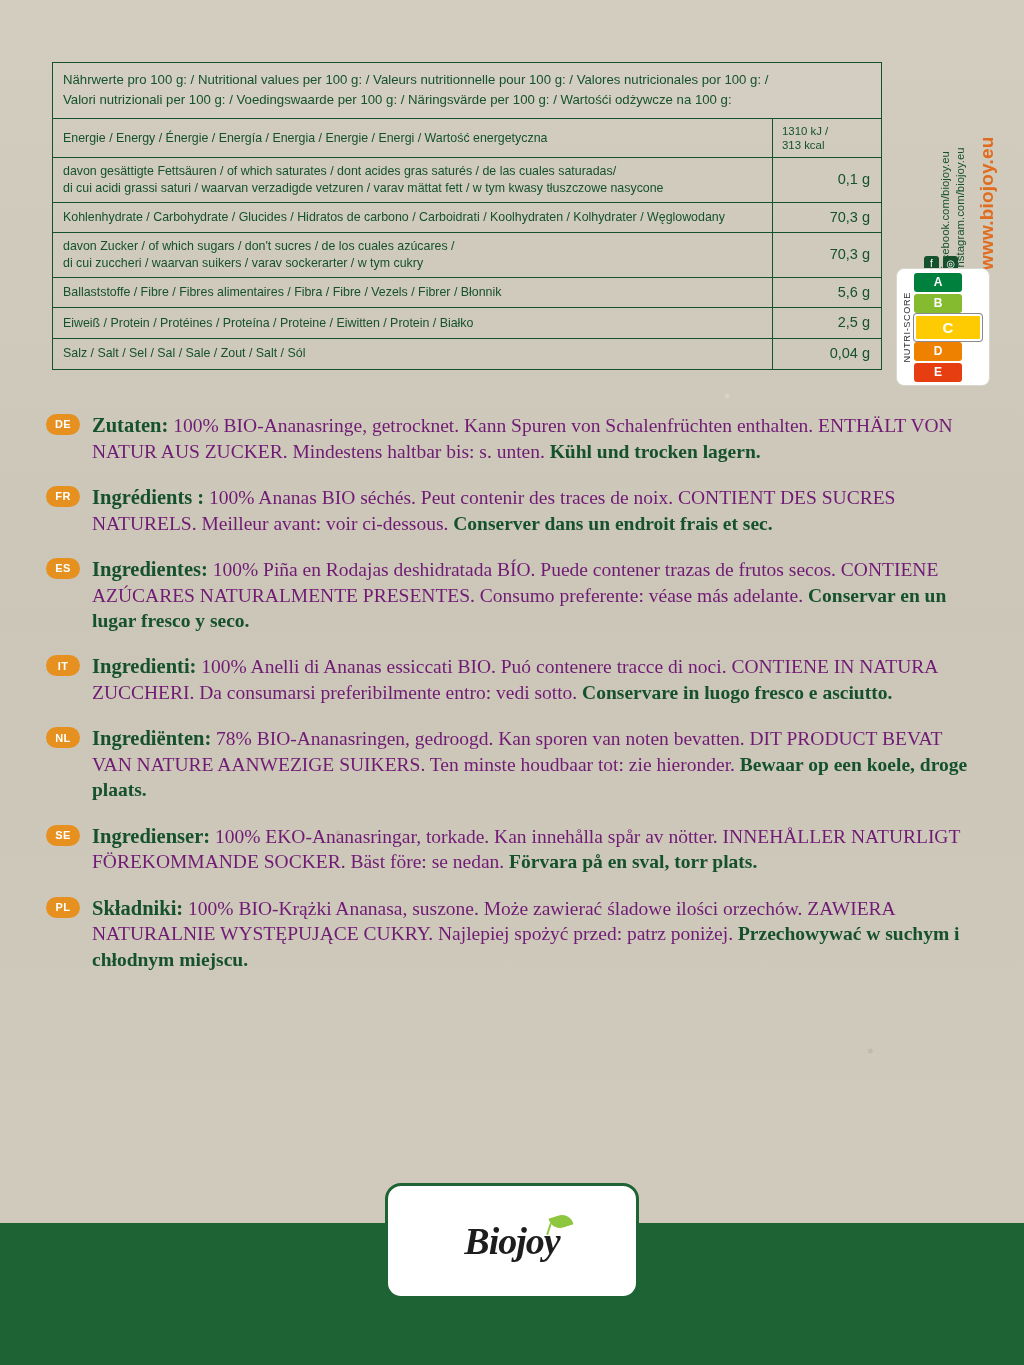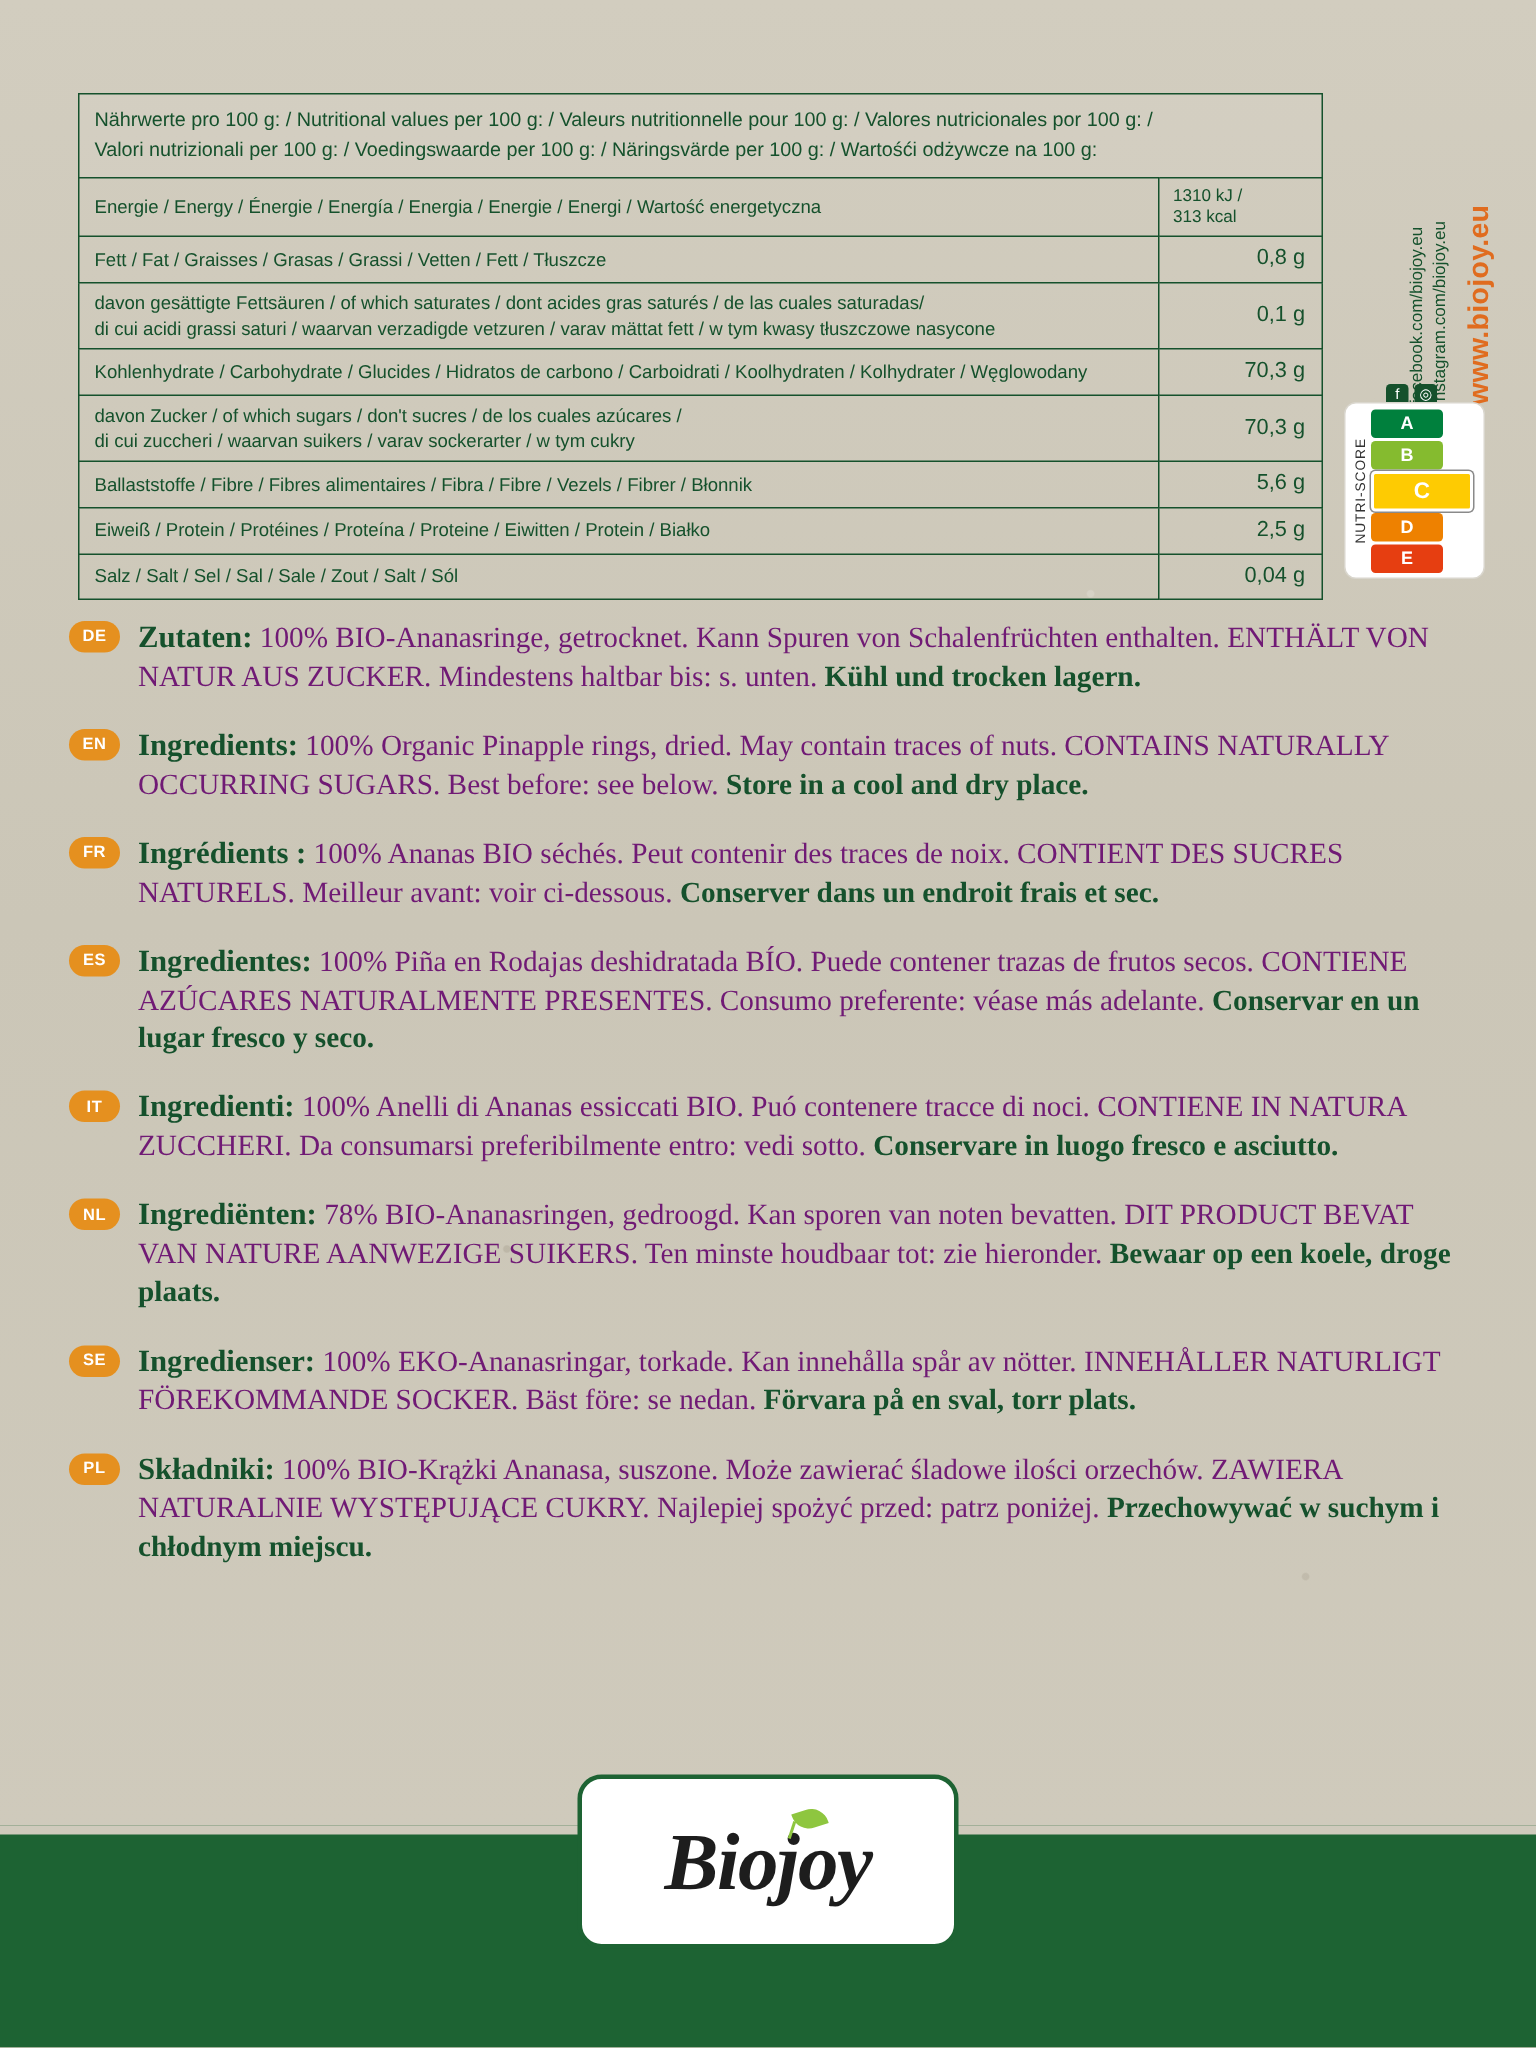--- a/index.html
+++ b/index.html
@@ -249,21 +249,21 @@
     border-radius: 16px;
     border: 3px solid #1d6333;
     display: flex;
     align-items: center;
     justify-content: center;
   }
   .logo-text {
     font-family: "Liberation Serif", serif;
     font-style: italic;
     font-weight: 700;
-    font-size: 54px;
+    font-size: 38px;
     color: #1d1d1d;
     letter-spacing: -1px;
     position: relative;
   }
   .leaf {
     position: absolute;
     width: 22px;
     height: 13px;
     background: #8ec63f;
     border-radius: 0 12px 0 12px;
@@ -291,24 +291,20 @@
     <div class="nutri-title">
       <div>Nährwerte pro 100 g: / Nutritional values per 100 g: / Valeurs nutritionnelle pour 100 g: / Valores nutricionales por 100 g: /</div>
       <div>Valori nutrizionali per 100 g: / Voedingswaarde per 100 g: / Näringsvärde per 100 g: / Wartośći odżywcze na 100 g:</div>
     </div>
     <table class="nutri">
       <tbody>
         <tr>
           <td>Energie / Energy / Énergie / Energía / Energia / Energie / Energi / Wartość energetyczna</td>
           <td class="val small" style="white-space:pre-line;">1310 kJ /
 313 kcal</td>
-        </tr>
-        <tr>
-          <td>Fett / Fat / Graisses / Grasas / Grassi / Vetten / Fett / Tłuszcze</td>
-          <td class="val">0,8 g</td>
         </tr>
         <tr>
           <td class="lbl-2line">
             <div>davon gesättigte Fettsäuren / of which saturates / dont acides gras saturés / de las cuales saturadas/</div>
             <div>di cui acidi grassi saturi / waarvan verzadigde vetzuren / varav mättat fett / w tym kwasy tłuszczowe nasycone</div>
           </td>
           <td class="val">0,1 g</td>
         </tr>
         <tr>
           <td>Kohlenhydrate / Carbohydrate / Glucides / Hidratos de carbono / Carboidrati / Koolhydraten / Kolhydrater / Węglowodany</td>
@@ -360,26 +356,20 @@
 
   <div class="ingredients">
 
     <div class="ing-block">
       <span class="flag">DE</span>
       <span class="ing-head">Zutaten:</span>
       <span class="ing-body">100% BIO-Ananasringe, getrocknet. Kann Spuren von Schalenfrüchten enthalten. ENTHÄLT VON NATUR AUS ZUCKER. Mindestens haltbar bis: s. unten.</span>
       <span class="ing-store">Kühl und trocken lagern.</span>
     </div>
 
-    <div class="ing-block">
-      <span class="flag">EN</span>
-      <span class="ing-head">Ingredients:</span>
-      <span class="ing-body">100% Organic Pinapple rings, dried. May contain traces of nuts. CONTAINS NATURALLY OCCURRING SUGARS. Best before: see below.</span>
-      <span class="ing-store">Store in a cool and dry place.</span>
-    </div>
 
     <div class="ing-block">
       <span class="flag">FR</span>
       <span class="ing-head">Ingrédients :</span>
       <span class="ing-body">100% Ananas BIO séchés. Peut contenir des traces de noix. CONTIENT DES SUCRES NATURELS. Meilleur avant: voir ci-dessous.</span>
       <span class="ing-store">Conserver dans un endroit frais et sec.</span>
     </div>
 
     <div class="ing-block">
       <span class="flag">ES</span>

